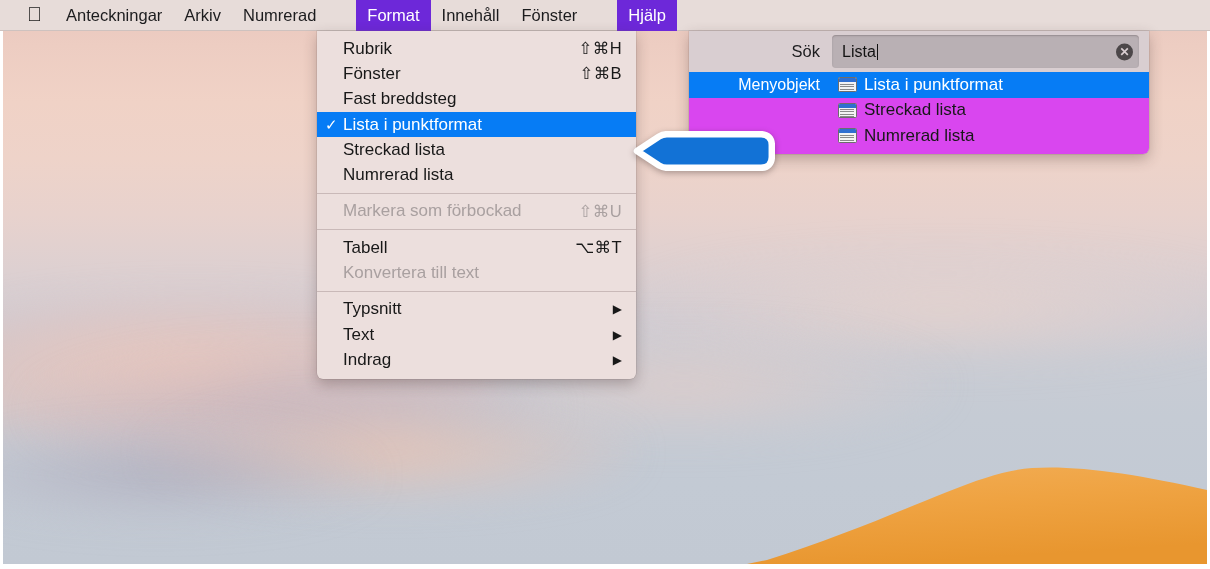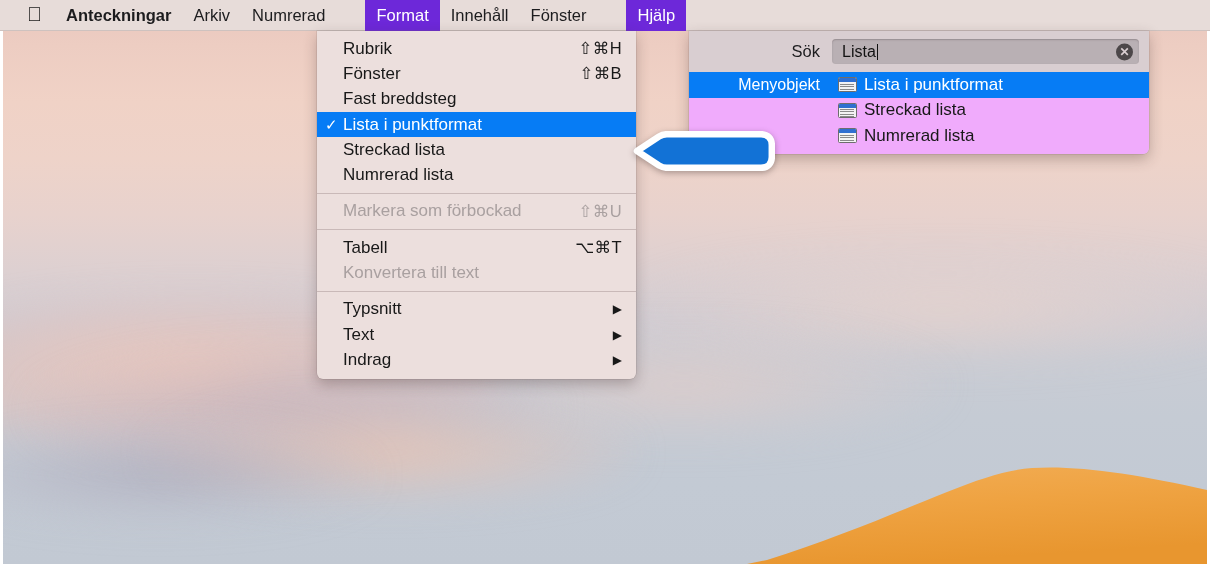--- a/index.html
+++ b/index.html
@@ -104,21 +104,21 @@
     padding: 0 11px;
     font-size: 16.5px;
     color: #1c1c1e;
     white-space: nowrap;
     line-height: 1;
   }
   .mb-apple {
     padding: 0 12px 0 26px;
     font-size: 19px;
   }
-  .mb-app { font-weight: bold; }
+  .mb-app { font-weight: normal; }
   .mb-item.active {
     background: #6d28d9;
     color: #ffffff;
     margin-left: 29px;
   }
   .apple-glyph {
     display: inline-block;
     width: 17px; height: 20px;
     color: #1a1a1a;
     font-size: 20px;
@@ -208,21 +208,21 @@
     width: 143px;
     text-align: right;
     padding-right: 12px;
     font-size: 16.5px;
     color: #1c1c1e;
     flex: none;
   }
   #help-search-field {
     position: relative;
     flex: 1 1 auto;
-    height: 25px;
+    height: 33px;
     background: #b9b0b4;
     border-radius: 4px;
     display: flex;
     align-items: center;
     padding: 0 28px 0 10px;
     box-shadow: inset 0 1px 1.5px rgba(70,55,60,0.30);
   }
   #help-search-value {
     font-size: 16px;
     color: #121212;
@@ -243,21 +243,21 @@
     transform: translateY(-50%);
     width: 17px; height: 17px;
     border-radius: 50%;
     background: #4c4749;
     color: #d9ced1;
     font-size: 12px;
     line-height: 17px;
     text-align: center;
     font-weight: bold;
   }
-  .help-results { padding: 0 0 5px 0; background: #f0abfc; }
+  .help-results { padding: 0 0 5px 0; background: #d946ef; }
   .help-row {
     height: 25.5px;
     display: flex;
     align-items: center;
     font-size: 17px;
     color: #181818;
   }
   .help-row.selected { background: #067cf5; color: #ffffff; }
   .help-cat {
     width: 143px;

